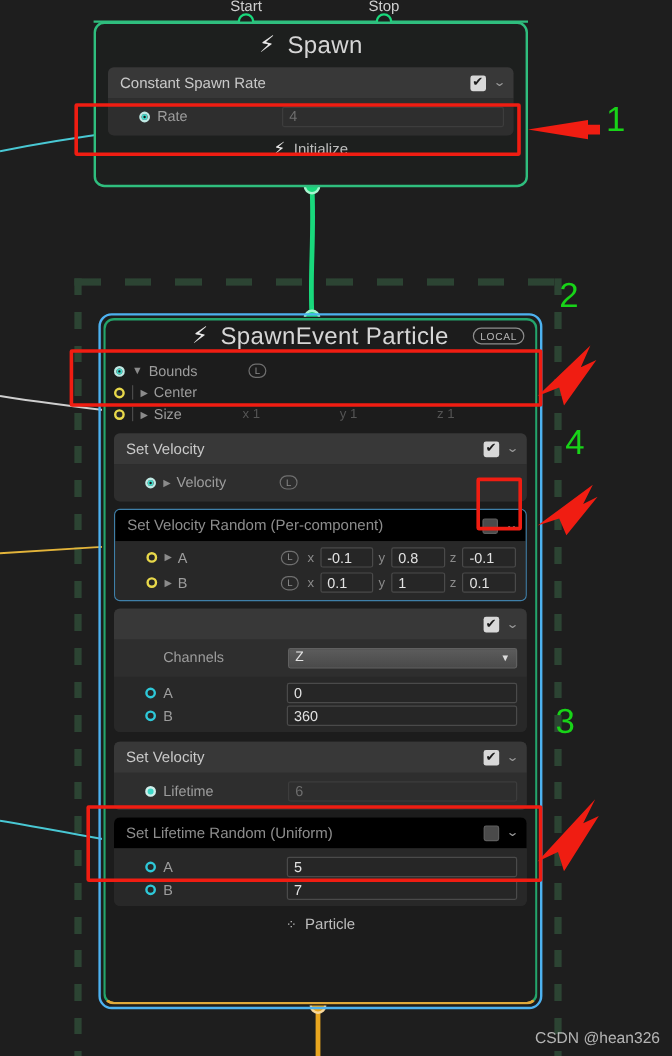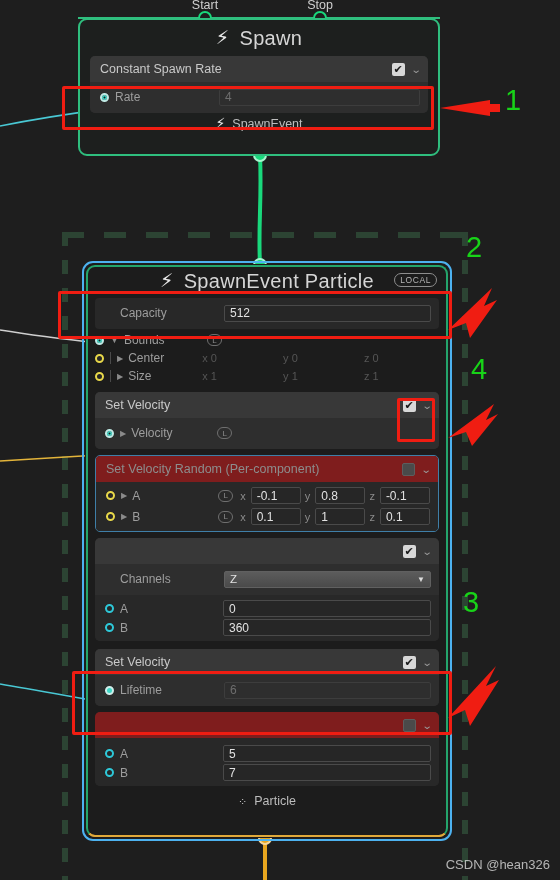--- a/index.html
+++ b/index.html
@@ -32,21 +32,21 @@
   .bolt{font-size:19px;color:#e8e8e8;line-height:1;transform:translateY(-1px);}
 
   .block{
     margin:0 10px;border-radius:5px;background:#2b2b2b;overflow:hidden;
   }
   .block-head{
     height:26px;display:flex;align-items:center;
     padding:0 8px 0 10px;color:#c9c9c9;font-size:12.5px;
     background:#383838;
   }
-  .block-head.dim{color:#8d8d8d;background:#7f1d1d;justify-content:flex-end;}
+  .block-head.dim{color:#8d8d8d;background:#000000;justify-content:flex-end;}
   .block-head .spacer{flex:1;}
   .chk{
     width:13px;height:13px;border-radius:2px;background:#d8d8d8;
     display:flex;align-items:center;justify-content:center;
     color:#1b1b1b;font-size:11px;line-height:1;box-sizing:border-box;
   }
   .chk.empty{background:#4a4a4a;border:1px solid #5d5d5d;color:transparent;}
   .caret{color:#9a9a9a;font-size:10px;margin-left:7px;transform:scaleX(1.35);}
 
   .row{
@@ -134,21 +134,21 @@
     background:linear-gradient(#5c5c5c,#4a4a4a);
     border:1px solid #606060;display:flex;align-items:center;
     padding:0 5px;color:#e4e4e4;font-size:11.5px;box-sizing:border-box;
   }
   .dropdown .dd-arrow{margin-left:auto;font-size:8px;color:#dcdcdc;}
 
   .sub-block{
     margin:0 10px;border-radius:5px;background:#2b2b2b;overflow:hidden;
     border:1px solid #3f7fa8;
   }
-  .block-body{padding:3px 0 4px 0;background:#2e2e2e;}
+  .block-body{padding:3px 0 4px 16px;background:#2e2e2e;}
   .block-body.dk{background:#282828;}
 </style>
 </head>
 <body>
 
 <div id="stage">
 
   <div class="dash-col" style="left:62px;top:232px;height:648px;"></div>
   <div class="dash-col" style="left:462px;top:232px;height:648px;"></div>
   <div class="dash-row" style="left:62px;top:232px;width:404px;"></div>
@@ -192,55 +192,44 @@
         <div class="row">
           <span class="port filled-cy"></span>
           <span class="lbl" style="width:104px">Rate</span>
           <span class="field ghost">4</span>
         </div>
       </div>
     </div>
 
     <div class="ctx-footer">
       <span class="bolt" style="font-size:14px">⚡</span>
-      <span>SpawnEvent</span>
+      <span>Initialize</span>
     </div>
   </div>
 
   <div class="node init-ctx">
     <div class="ctx-title" style="height:34px;position:relative">
       <span class="bolt">⚡</span>
       <span>SpawnEvent Particle</span>
       <span class="local-badge">LOCAL</span>
     </div>
 
-    <div style="background:#282828;margin:0 10px;border-radius:4px;padding:4px 0 5px 0">
-      <div class="row" style="height:22px">
-        <span class="lbl" style="width:104px;margin-left:25px">Capacity</span>
-        <span class="field solid">512</span>
-      </div>
-    </div>
 
     <div style="padding:2px 0 3px 0">
       <div class="row" style="height:18px">
         <span class="port filled-cy"></span>
         <span class="tri" style="font-size:9px">▼</span>
         <span class="lbl" style="width:83px">Bounds</span>
         <span class="lbadge">L</span>
       </div>
       <div class="row" style="height:18px">
         <span class="port ring-yellow"></span>
         <span style="width:1px;height:12px;background:#4a4a4a;margin-right:6px"></span>
         <span class="tri">▶</span>
         <span class="lbl" style="width:74px">Center</span>
-        <span class="vec">
-          <span style="flex:1;color:#555;font-size:11px">x 0</span>
-          <span style="flex:1;color:#555;font-size:11px">y 0</span>
-          <span style="flex:1;color:#555;font-size:11px">z 0</span>
-        </span>
       </div>
       <div class="row" style="height:18px">
         <span class="port ring-yellow"></span>
         <span style="width:1px;height:12px;background:#4a4a4a;margin-right:6px"></span>
         <span class="tri">▶</span>
         <span class="lbl" style="width:74px">Size</span>
         <span class="vec">
           <span style="flex:1;color:#555;font-size:11px">x 1</span>
           <span style="flex:1;color:#555;font-size:11px">y 1</span>
           <span style="flex:1;color:#555;font-size:11px">z 1</span>
@@ -344,20 +333,21 @@
         <div class="row">
           <span class="port dot-cyan"></span>
           <span class="lbl" style="width:104px">Lifetime</span>
           <span class="field ghost">6</span>
         </div>
       </div>
     </div>
 
     <div class="block" style="margin-top:6px">
       <div class="block-head dim">
+        <span>Set Lifetime Random (Uniform)</span>
         <span class="spacer"></span>
         <span class="chk empty"></span>
         <span class="caret">⌄</span>
       </div>
       <div class="block-body dk" style="padding-top:6px">
         <div class="row" style="height:19px">
           <span class="port ring-cyan"></span>
           <span class="lbl" style="width:103px">A</span>
           <span class="field solid">5</span>
         </div>

